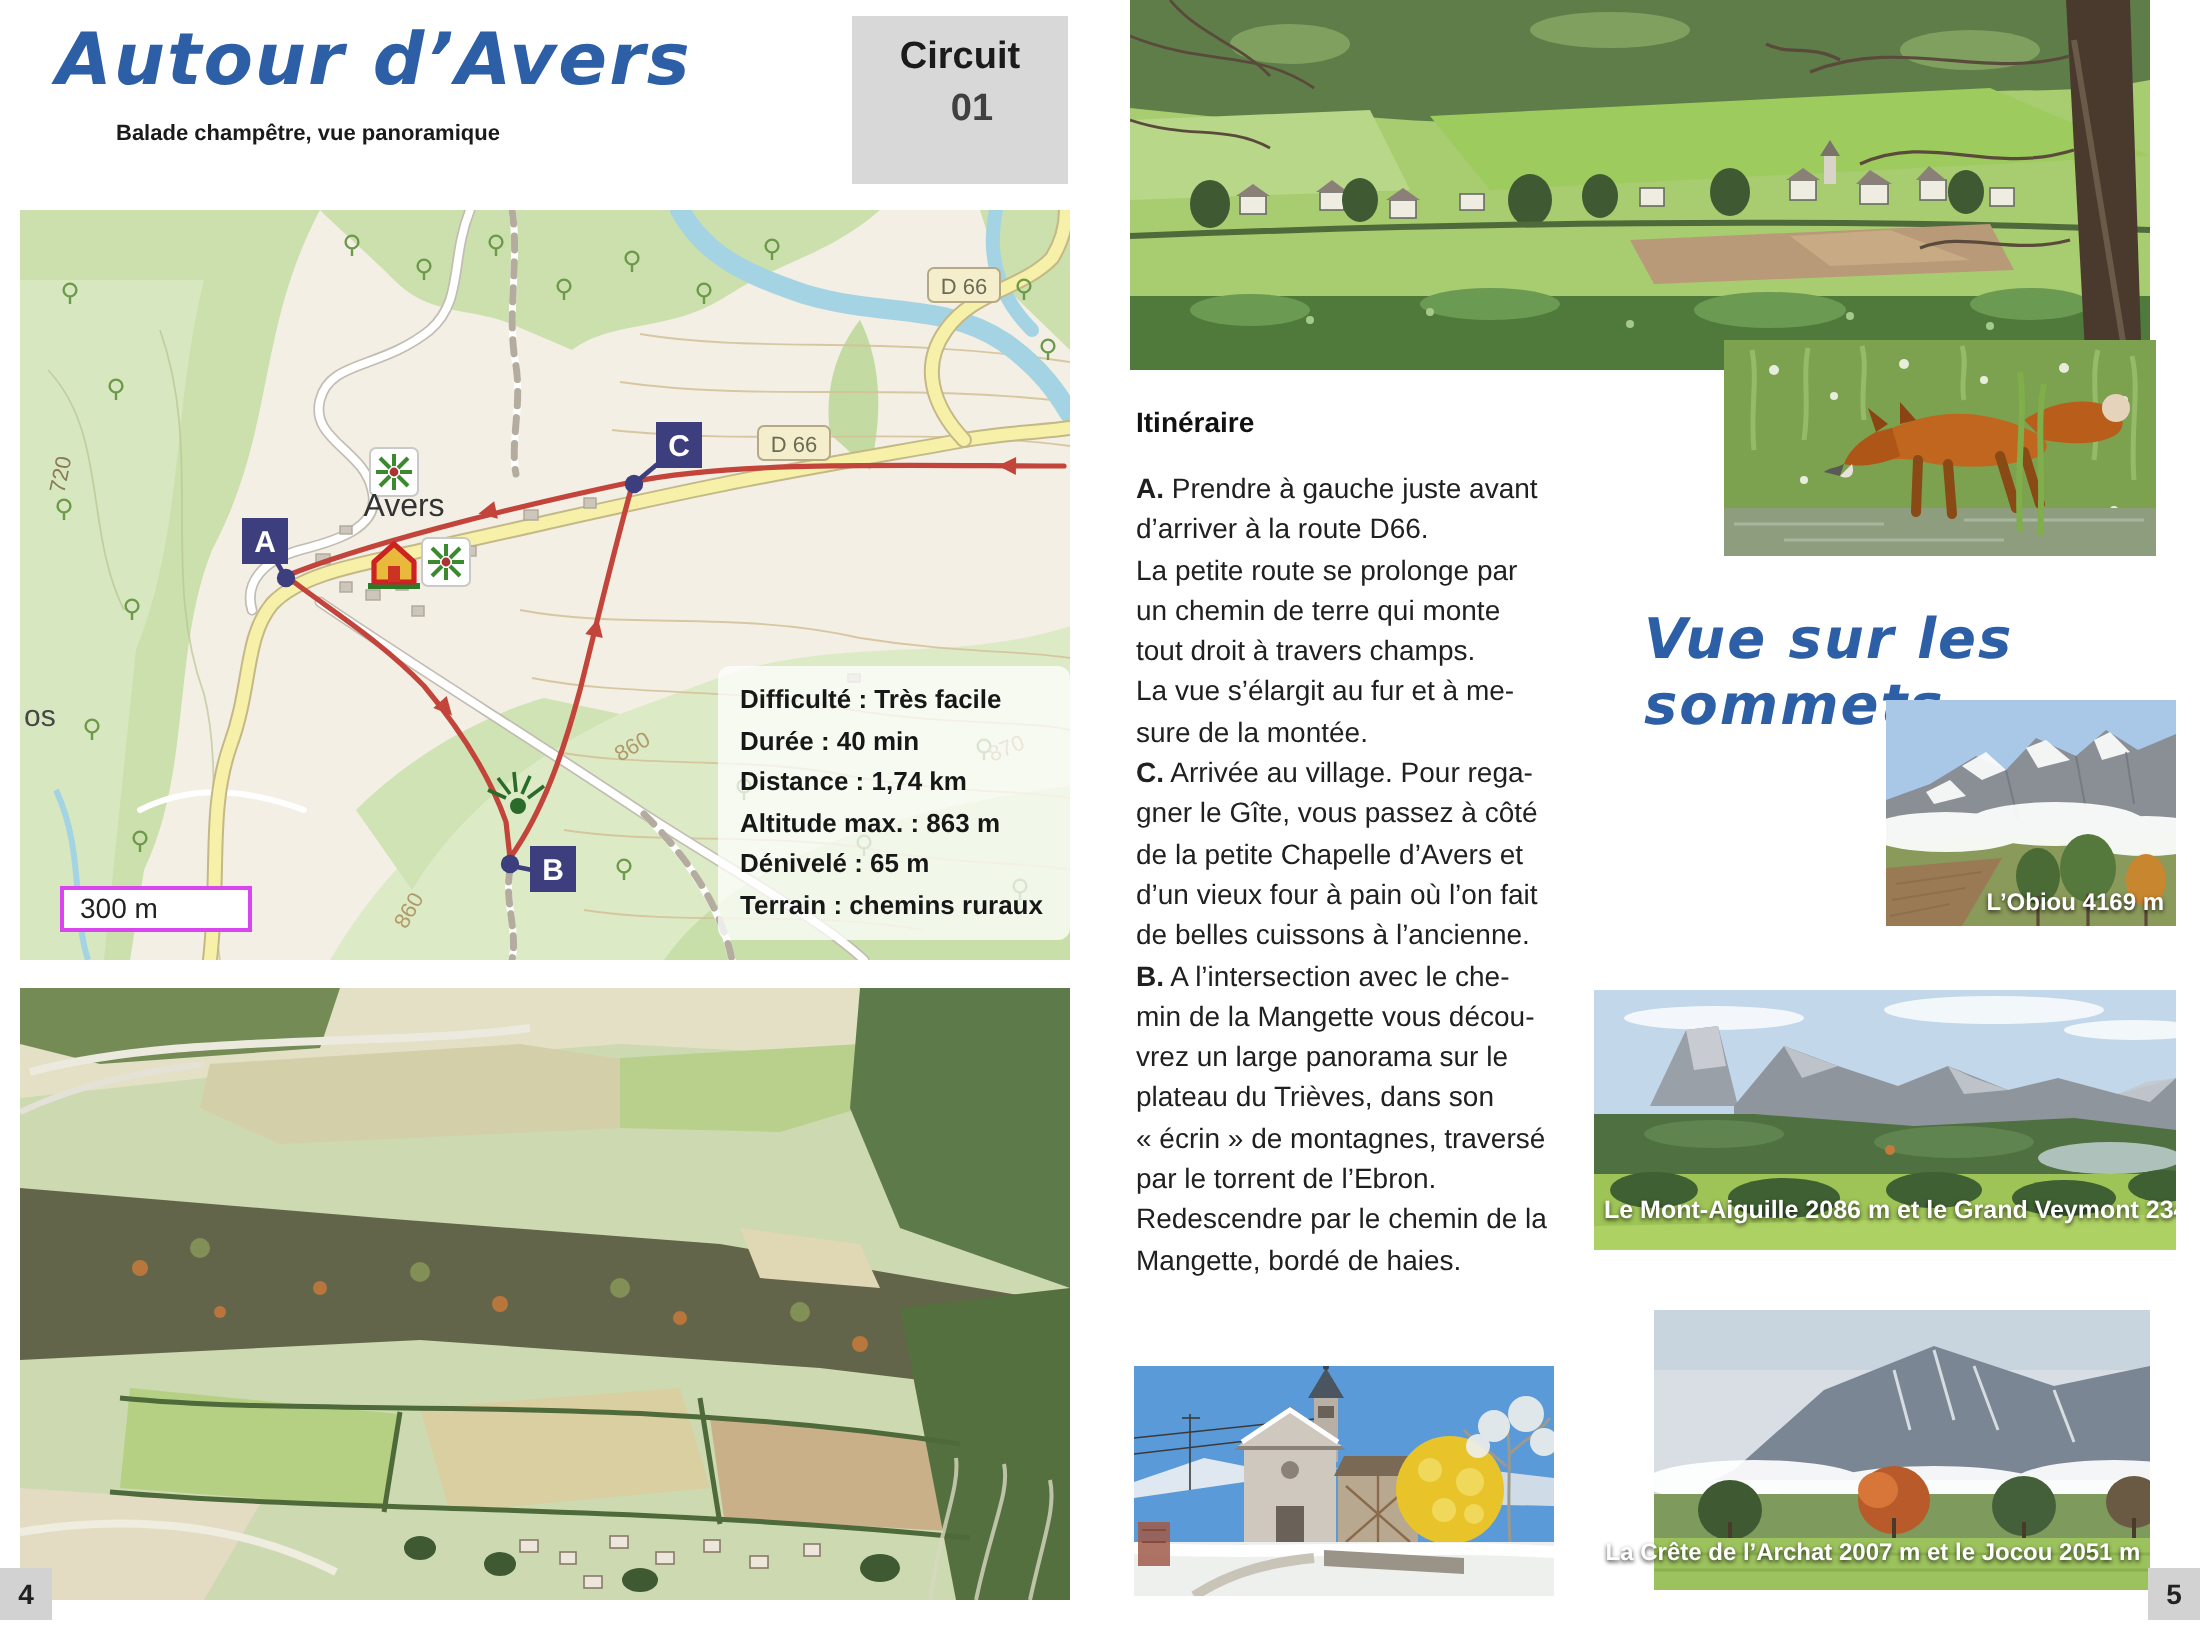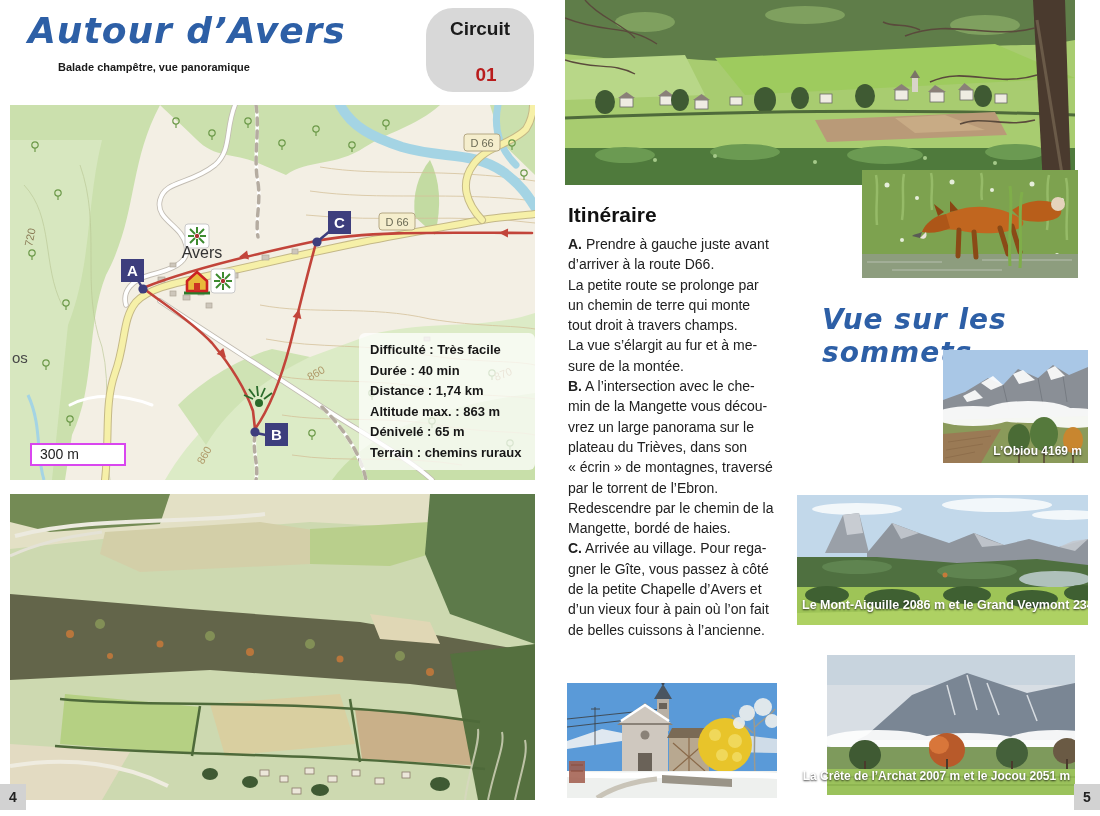--- a/index.html
+++ b/index.html
@@ -3,34 +3,34 @@
 <meta charset="utf-8">
 <style>
   * { margin:0; padding:0; box-sizing:border-box; }
   body { width:1100px; height:816px; background:#ffffff; font-family:"Liberation Sans", sans-serif; position:relative; overflow:hidden; }
   .abs { position:absolute; }
 
   
   .script-title { font-family:"DejaVu Sans", sans-serif; font-style:italic; font-weight:700; color:#2d5fa6; letter-spacing:1px; }
   .subtitle { font-weight:700; color:#1a1a1a; font-size:11px; }
 
-  .circuit-box { background:#d8d8d8; text-align:center; padding-top:10px;border-radius:27px; }
+  .circuit-box { background:#d8d8d8; text-align:center; padding-top:10px; }
   .circuit-box .l1 { font-weight:700; font-size:19px; color:#1b1b1b; }
-  .circuit-box .l2 { font-weight:700; font-size:19px; color:#b91c1c; margin-top:24px;padding-left:12px; }
+  .circuit-box .l2 { font-weight:700; font-size:19px; color:#404040; margin-top:4px;padding-left:12px; }
 
   .pagenum { background:#d2d2d2; width:26px; height:26px; text-align:center; line-height:26px; font-weight:700; font-size:14px; color:#222; }
 
   
   .map-wrap { left:10px; top:105px; width:525px; height:375px; overflow:hidden; }
   .info-box { right:0px; top:228px; width:176px; background:rgba(255,255,255,0.74); border-radius:6px; padding:7px 0 7px 11px;margin-left:16px; }
   .info-box div { font-weight:700; font-size:13px; line-height:20.5px; color:#171717; white-space:nowrap; }
   .scale-box { left:20px; top:338px; width:96px; height:23px; background:#fff; border:2px solid #d946ef; font-size:14px; color:#222; line-height:19px; padding-left:8px; }
 
   
-  .itin-head { font-weight:700; font-size:21px; color:#111; }
+  .itin-head { font-weight:700; font-size:14px; color:#111; }
   .itin-col { width:232px; font-size:14px; line-height:20.3px; color:#202020; }
   .itin-col b { font-weight:700; }
   .itin-col span { white-space:pre-line; }
 
   .photo { overflow:hidden; }
   .photo svg { display:block; }
   .caption { position:absolute; color:#ffffff; font-weight:700; text-shadow:0 1px 2px rgba(0,0,0,0.75); white-space:nowrap; }
 </style>
 </head>
 <body>
@@ -440,33 +440,33 @@
 
 <div class="abs itin-head" style="left:568px; top:203px;">Itinéraire</div>
 <div class="abs itin-col" style="left:568px; top:234px;">
   <div class="para"><b>A.</b><span> Prendre à gauche juste avant
 d’arriver à la route D66.
 La petite route se prolonge par
 un chemin de terre qui monte
 tout droit à travers champs.
 La vue s’élargit au fur et à  me-
 sure de la montée.</span></div>
+  <div class="para"><b>C.</b><span> Arrivée au village. Pour rega-
+gner le Gîte, vous passez à côté
+de la petite Chapelle d’Avers et
+d’un vieux four à pain où l’on fait
+de belles cuissons à l’ancienne.</span></div>
   <div class="para"><b>B.</b><span>  A l’intersection avec le che-
 min de la Mangette vous décou-
 vrez un large panorama sur le
 plateau du Trièves, dans son
 « écrin » de montagnes, traversé
 par le torrent de l’Ebron.
 Redescendre par le chemin de la
 Mangette, bordé de haies.</span></div>
-  <div class="para"><b>C.</b><span> Arrivée au village. Pour rega-
-gner le Gîte, vous passez à côté
-de la petite Chapelle d’Avers et
-d’un vieux four à pain où l’on fait
-de belles cuissons à l’ancienne.</span></div>
 </div>
 
 <div class="abs script-title" style="left:822px; top:303px; font-size:28px;">Vue sur les sommets</div>
 
 <div class="abs photo" style="left:943px; top:350px; width:145px; height:113px;">
   <svg width="145" height="113" viewBox="0 0 145 113">
     <rect width="145" height="113" fill="#a9c7e6"></rect>
     <polygon points="0,50 22,42 45,28 60,35 75,19 95,28 110,15 126,25 145,17 145,75 0,75" fill="#8a8f96"></polygon>
     <g fill="#ffffff" opacity="0.9">
       <polygon points="38,33 50,26 60,35 48,40"></polygon>

